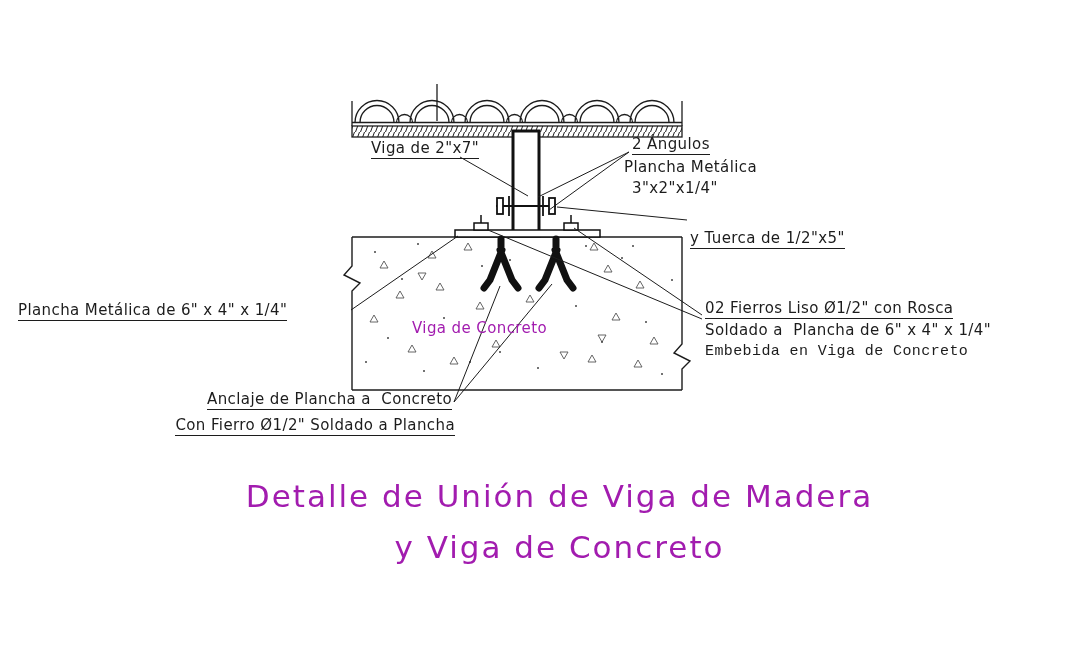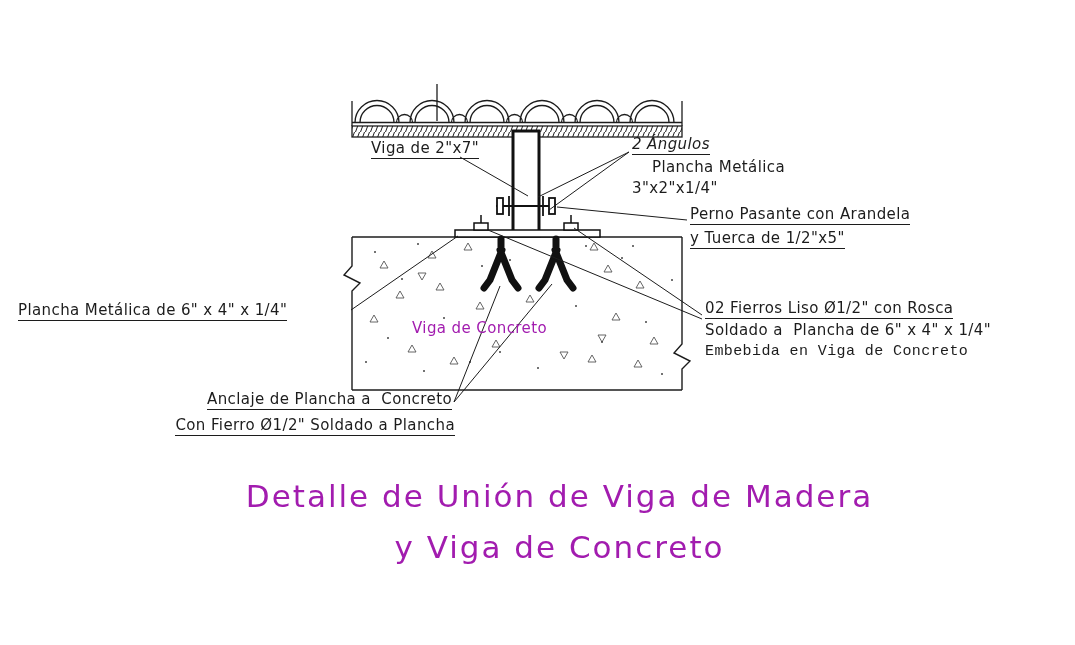--- a/index.html
+++ b/index.html
@@ -149,25 +149,24 @@
       <line x1="351" y1="310" x2="458" y2="236"></line>
       <line x1="702" y1="315" x2="574" y2="228"></line>
       <line x1="702" y1="319" x2="488" y2="230"></line>
       <line x1="454" y1="402" x2="500" y2="286"></line>
       <line x1="454" y1="402" x2="552" y2="284"></line>
     </g>
   </svg>
 
   <div class="lbl u" style="left:371px; top:140px;">Viga de 2"x7"</div>
 
-  <div class="lbl u" style="left:632px; top:136px;font-style:italic;">2 Ángulos</div>
-  <div class="lbl" style="left:652px; top:159px;text-align:center;">Plancha Metálica</div>
+  <div class="lbl u" style="left:632px; top:136px;">2 Ángulos</div>
+  <div class="lbl" style="left:624px; top:159px;text-align:center;">Plancha Metálica</div>
   <div class="lbl" style="left:632px; top:180px;">3"x2"x1/4"</div>
 
-  <div class="lbl u" style="left:690px; top:206px;">Perno Pasante con Arandela</div>
   <div class="lbl u" style="left:690px; top:230px;">y Tuerca de 1/2"x5"</div>
 
   <div class="lbl u" style="left:18px; top:302px;">Plancha Metálica de 6" x 4" x 1/4"</div>
 
   <div class="lbl gray" style="left:412px; top:320px;">Viga de Concreto</div>
 
   <div class="lbl u" style="left:705px; top:300px;">02 Fierros Liso Ø1/2" con Rosca</div>
   <div class="lbl" style="left:705px; top:322px;">Soldado a  Plancha de 6" x 4" x 1/4"</div>
   <div class="lbl" style="left:705px; top:343px;font-family:Liberation Mono, monospace;">Embebida en Viga de Concreto</div>
 

